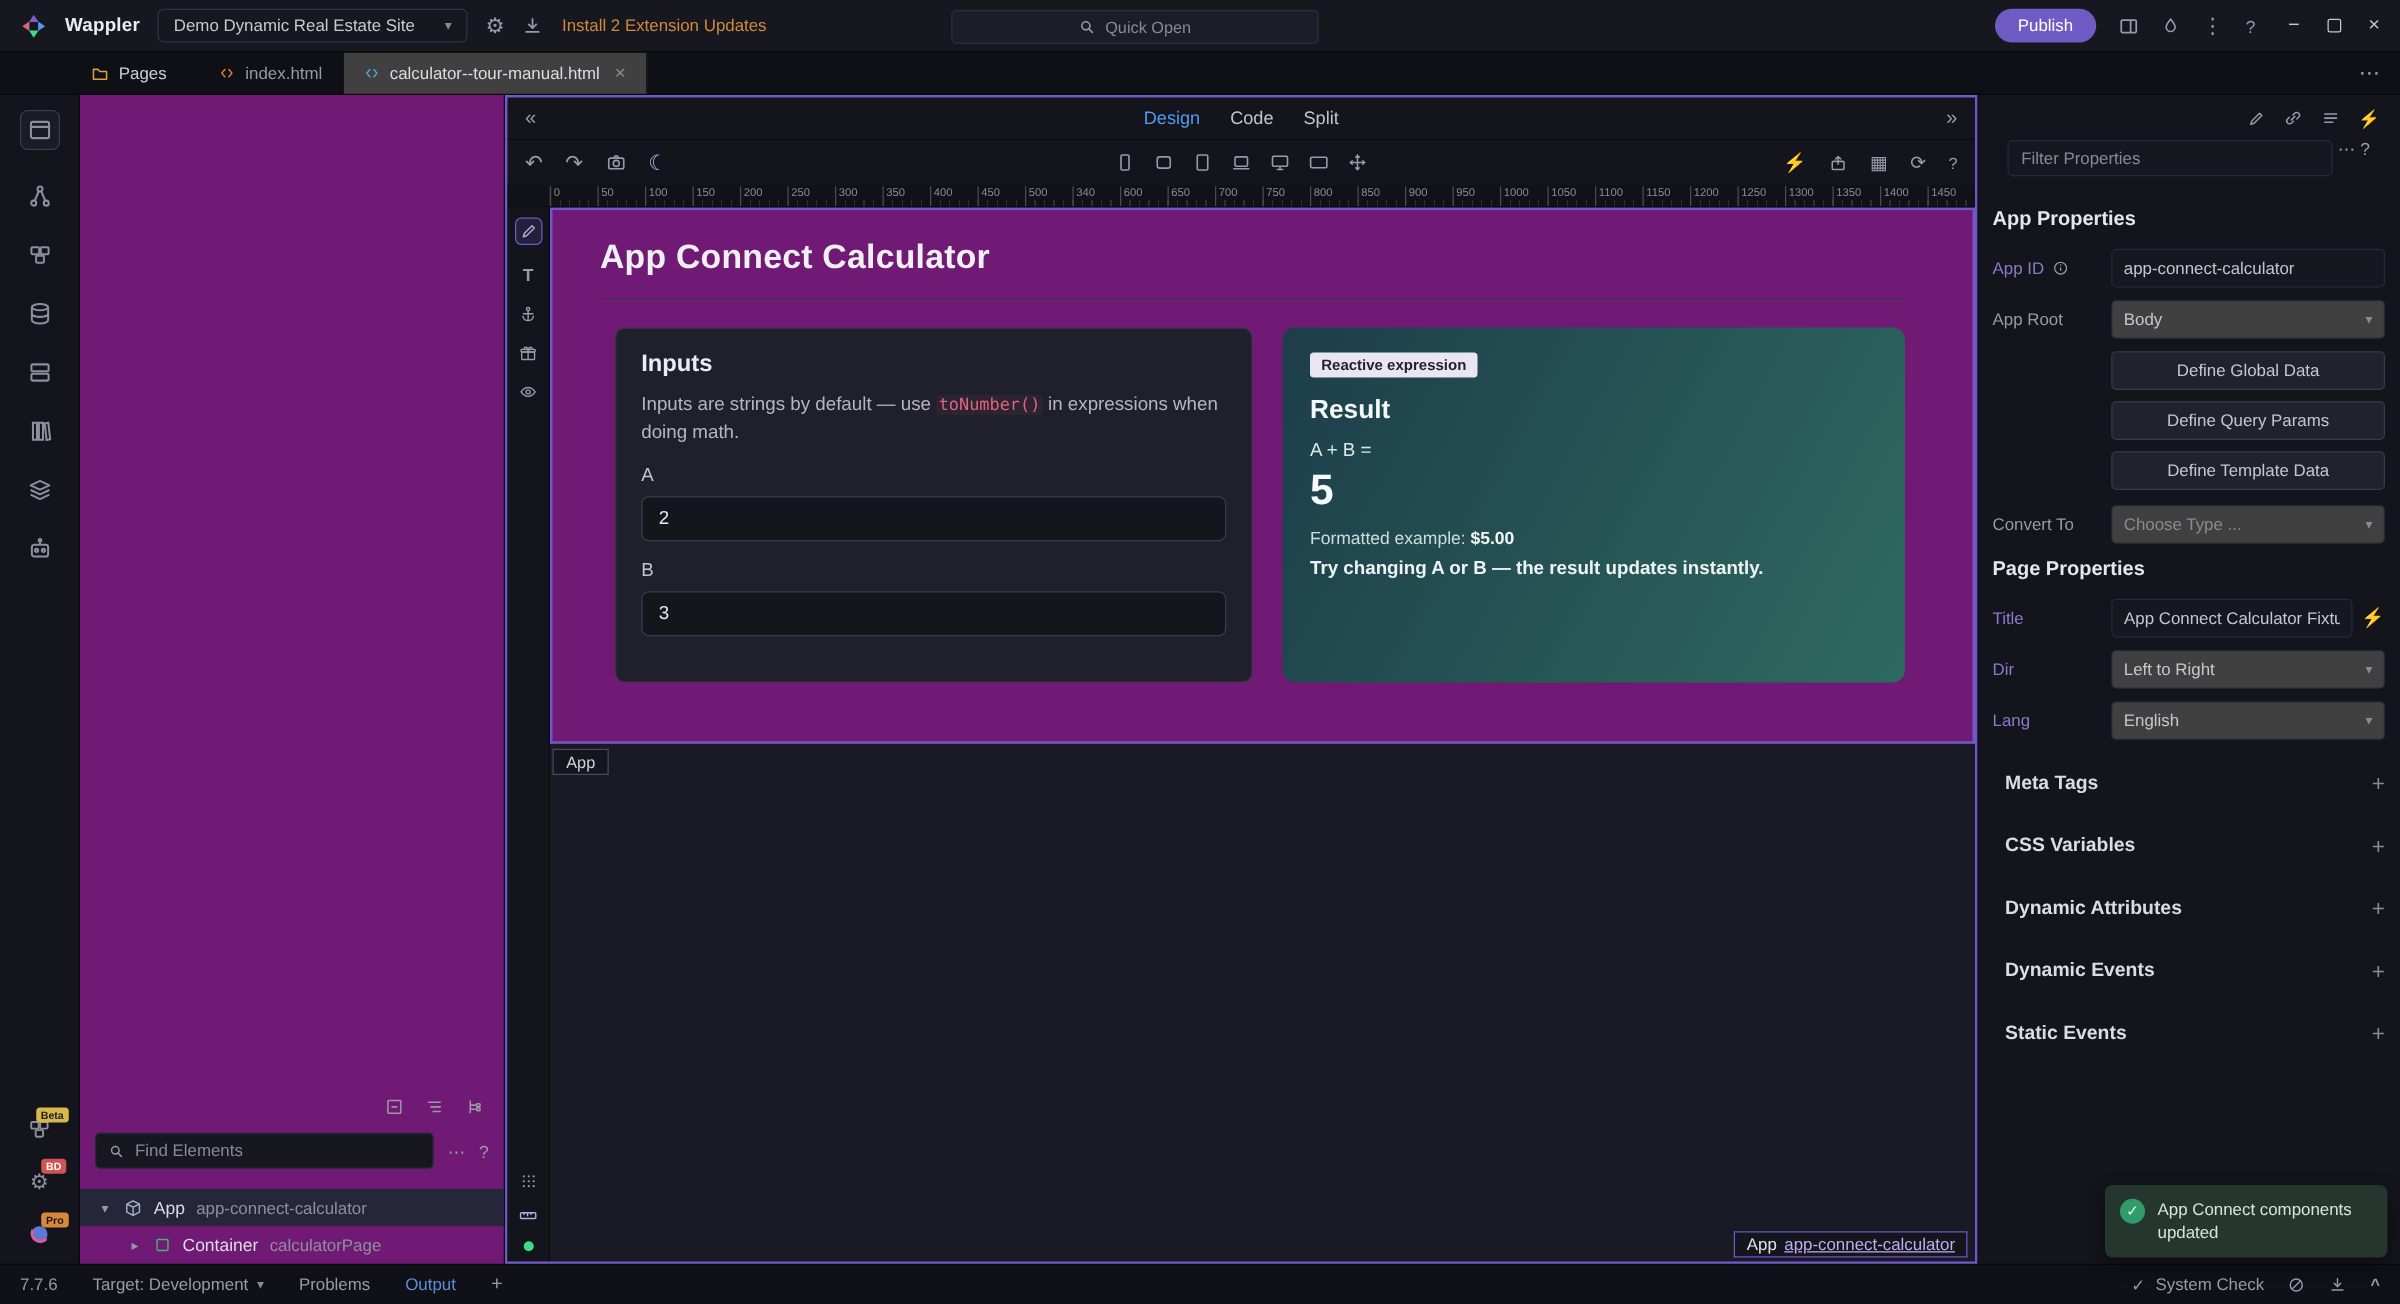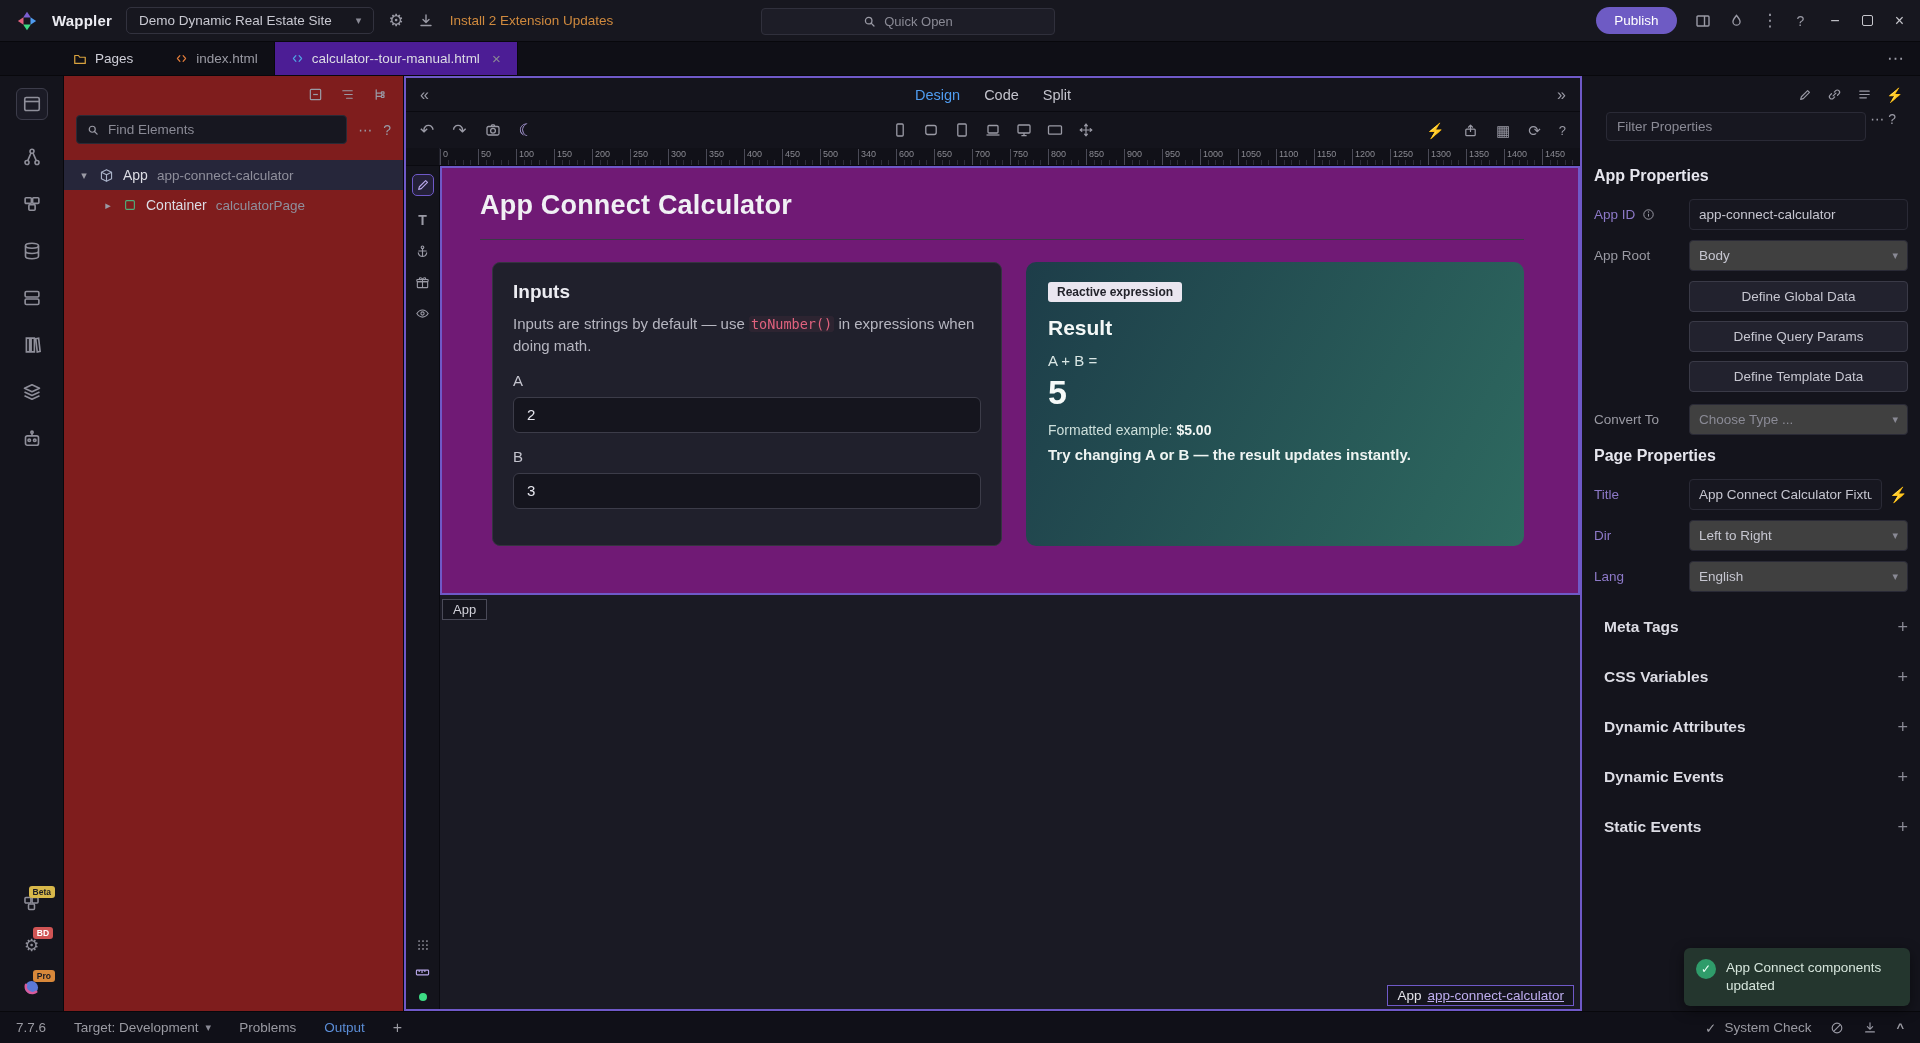--- a/index.html
+++ b/index.html
@@ -23,41 +23,41 @@
   .tb-right{margin-left:auto;display:flex;align-items:center;gap:18px;}
   .publish-btn{background:#6e5bc4;color:#fff;font-size:13.5px;padding:6px 18px;border-radius:14px;}
   .win-controls{display:flex;align-items:center;gap:22px;margin-left:8px;color:#c6c6cc;font-size:16px;}
   .win-sq{width:11px;height:11px;border:1.5px solid #c6c6cc;border-radius:2px;display:inline-block;}
 
   
   .tabbar{height:34px;background:#0f0f16;display:flex;align-items:stretch;border-bottom:1px solid #08080c;}
   .pages-tab{margin-left:73px;display:flex;align-items:center;gap:8px;font-size:13.5px;color:#cfcfd8;}
   .file-tabs{display:flex;margin-left:26px;}
   .tab{display:flex;align-items:center;gap:8px;padding:0 16px;font-size:13.5px;color:#9a9aa3;border-right:1px solid #08080c;}
-  .tab.active{background:#4c1d95;color:#dcdce4;align-items:center;}
+  .tab.active{background:#404040;color:#dcdce4;align-items:center;}
   .tab .close{color:#8a8a95;font-size:15px;margin-left:4px;}
   .tabbar-more{margin-left:auto;margin-right:16px;align-self:center;color:#9a9aa5;font-size:17px;}
 
   
   .main{display:flex;height:935px;}
 
   
   .activity{width:64px;background:#14141c;display:flex;flex-direction:column;align-items:center;padding:12px 0 14px;border-right:1px solid #08080c;}
   .act-icons{display:flex;flex-direction:column;gap:27px;align-items:center;}
   .act-item{color:#8f8f9a;}
   .act-active{border:1px solid #3c3c4a;border-radius:6px;padding:5px;background:#1b1b26;}
   .act-bottom{margin-top:auto;display:flex;flex-direction:column;gap:22px;align-items:center;}
   .badge-wrap{position:relative;color:#8f8f9a;}
   .badge{position:absolute;top:-8px;right:-14px;font-size:8.5px;font-weight:bold;padding:1px 4px;border-radius:3px;color:#1b1b22;}
   .badge.b-beta{background:#d8b84a;}
   .badge.b-bd{background:#d05454;color:#fff;}
   .badge.b-pro{background:#d8883a;}
 
   
-  .explorer{width:340px;background:#7f1d1d;border-right:1px solid #08080c;display:flex;flex-direction:column;}
+  .explorer{width:340px;background:#701a75;border-right:1px solid #08080c;display:flex;flex-direction:column;justify-content:flex-end;}
   .exp-toolbar{display:flex;justify-content:flex-end;gap:17px;padding:11px 16px 5px;}
   .exp-search{display:flex;align-items:center;gap:11px;padding:8px 12px;}
   .search-box{flex:1;display:flex;align-items:center;gap:9px;height:29px;background:#171720;border:1px solid #2a2a36;border-radius:4px;padding:0 10px;color:#8a8a95;font-size:13.5px;}
   .tree{margin-top:8px;}
   .tree-row{display:flex;align-items:center;gap:9px;height:30px;padding:0 14px;font-size:14px;color:#dcdce4;}
   .tree-row.selected{background:#26263a;}
   .tree-row.child{padding-left:38px;}
   .tw{width:12px;color:#9a9aa5;font-size:11px;text-align:center;}
   .tname{color:#8f8f9c;font-size:13.5px;}
   .tree-icon{color:#a9b2c8;}

